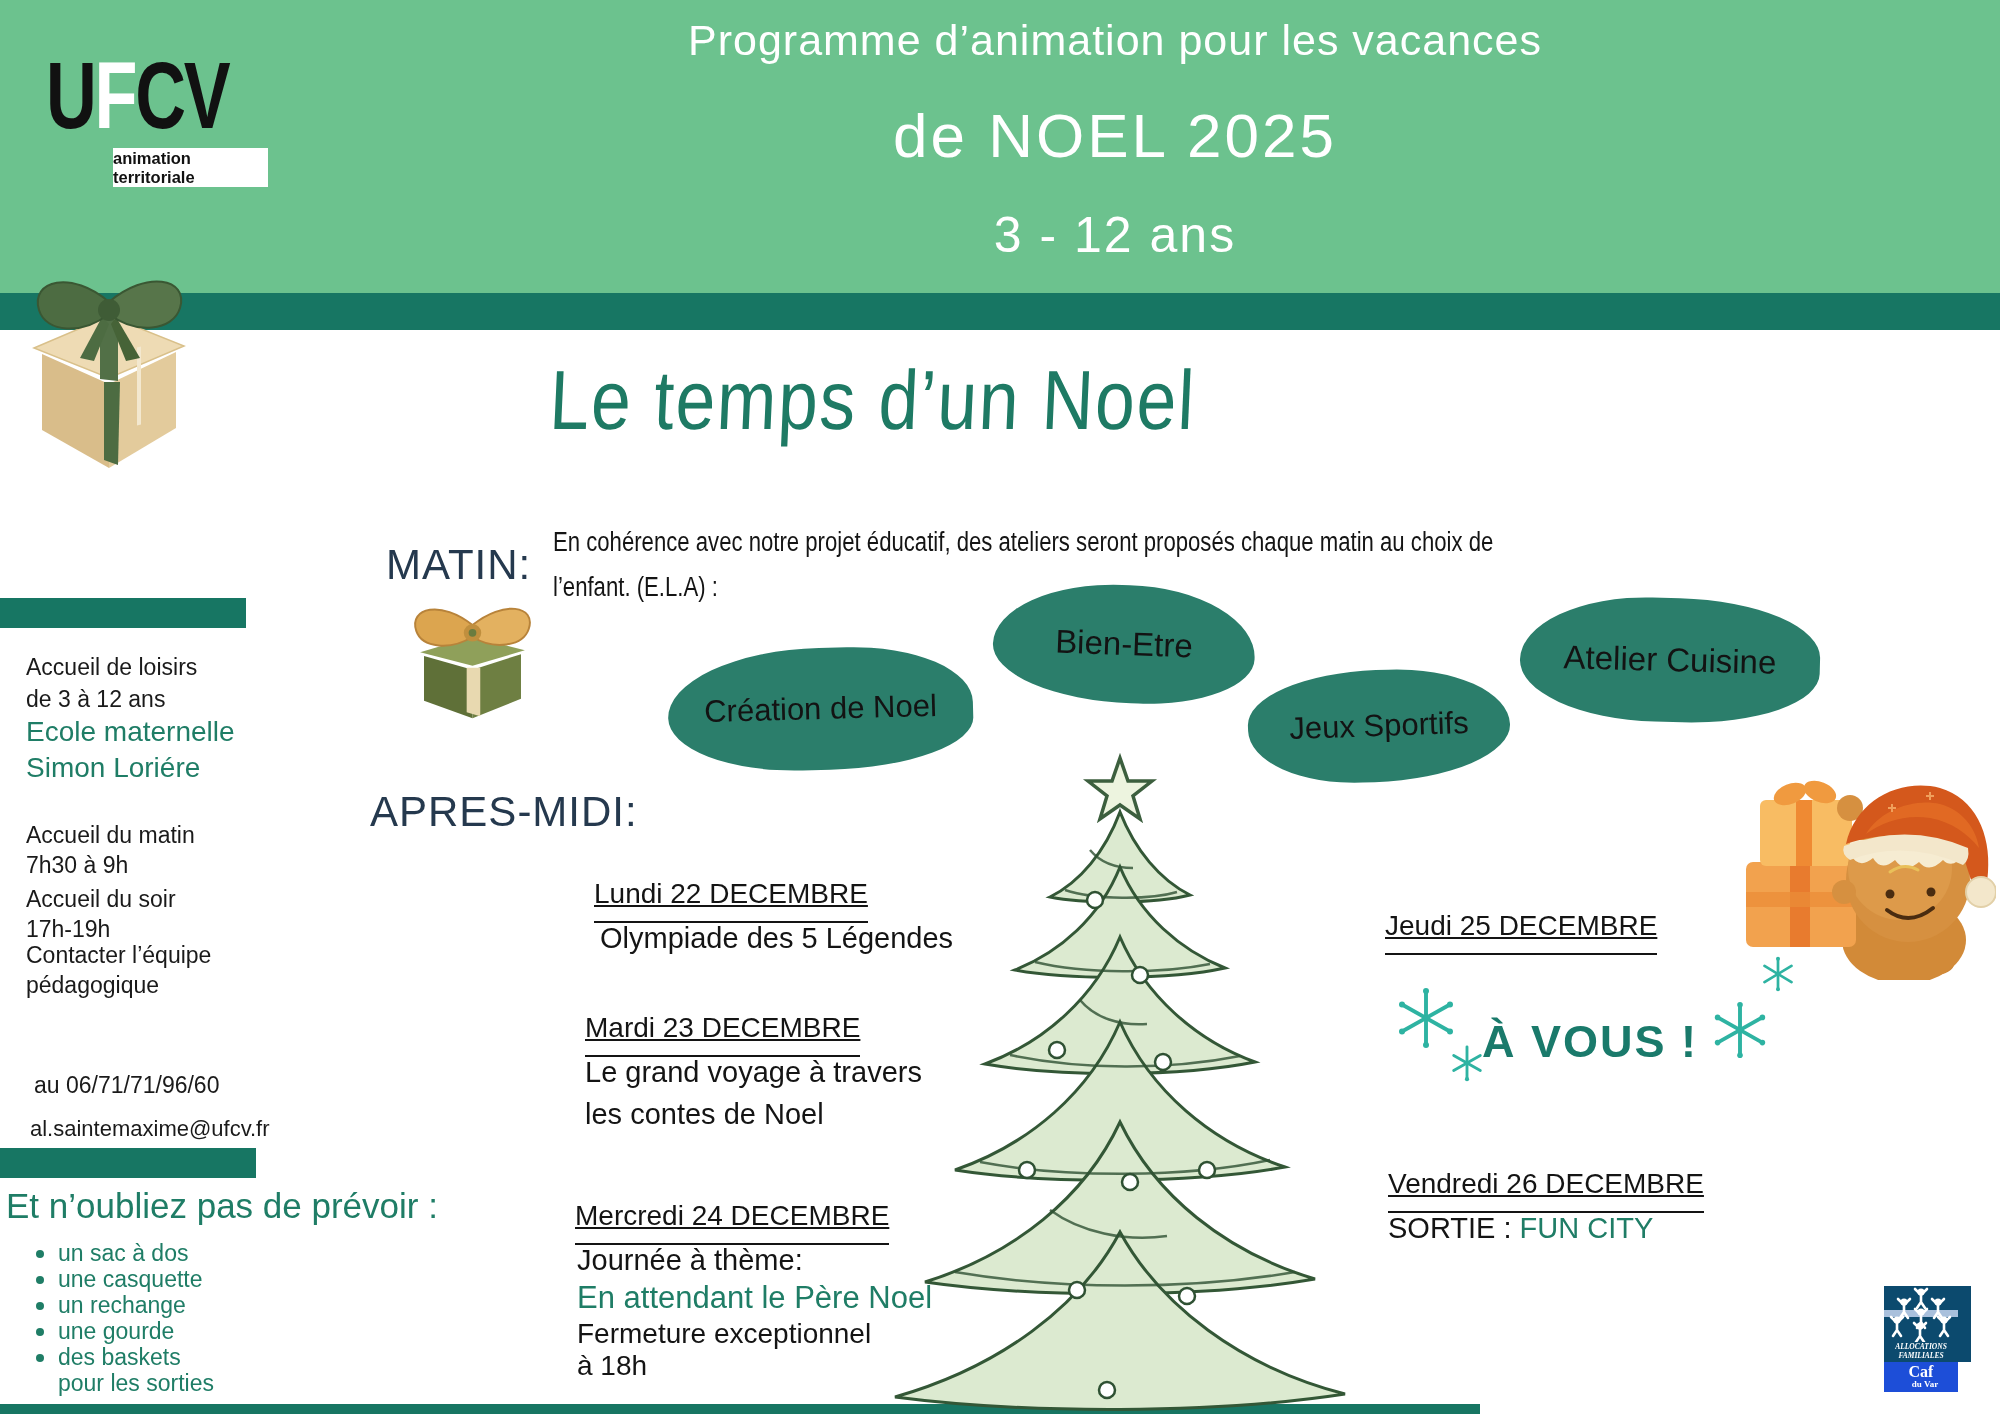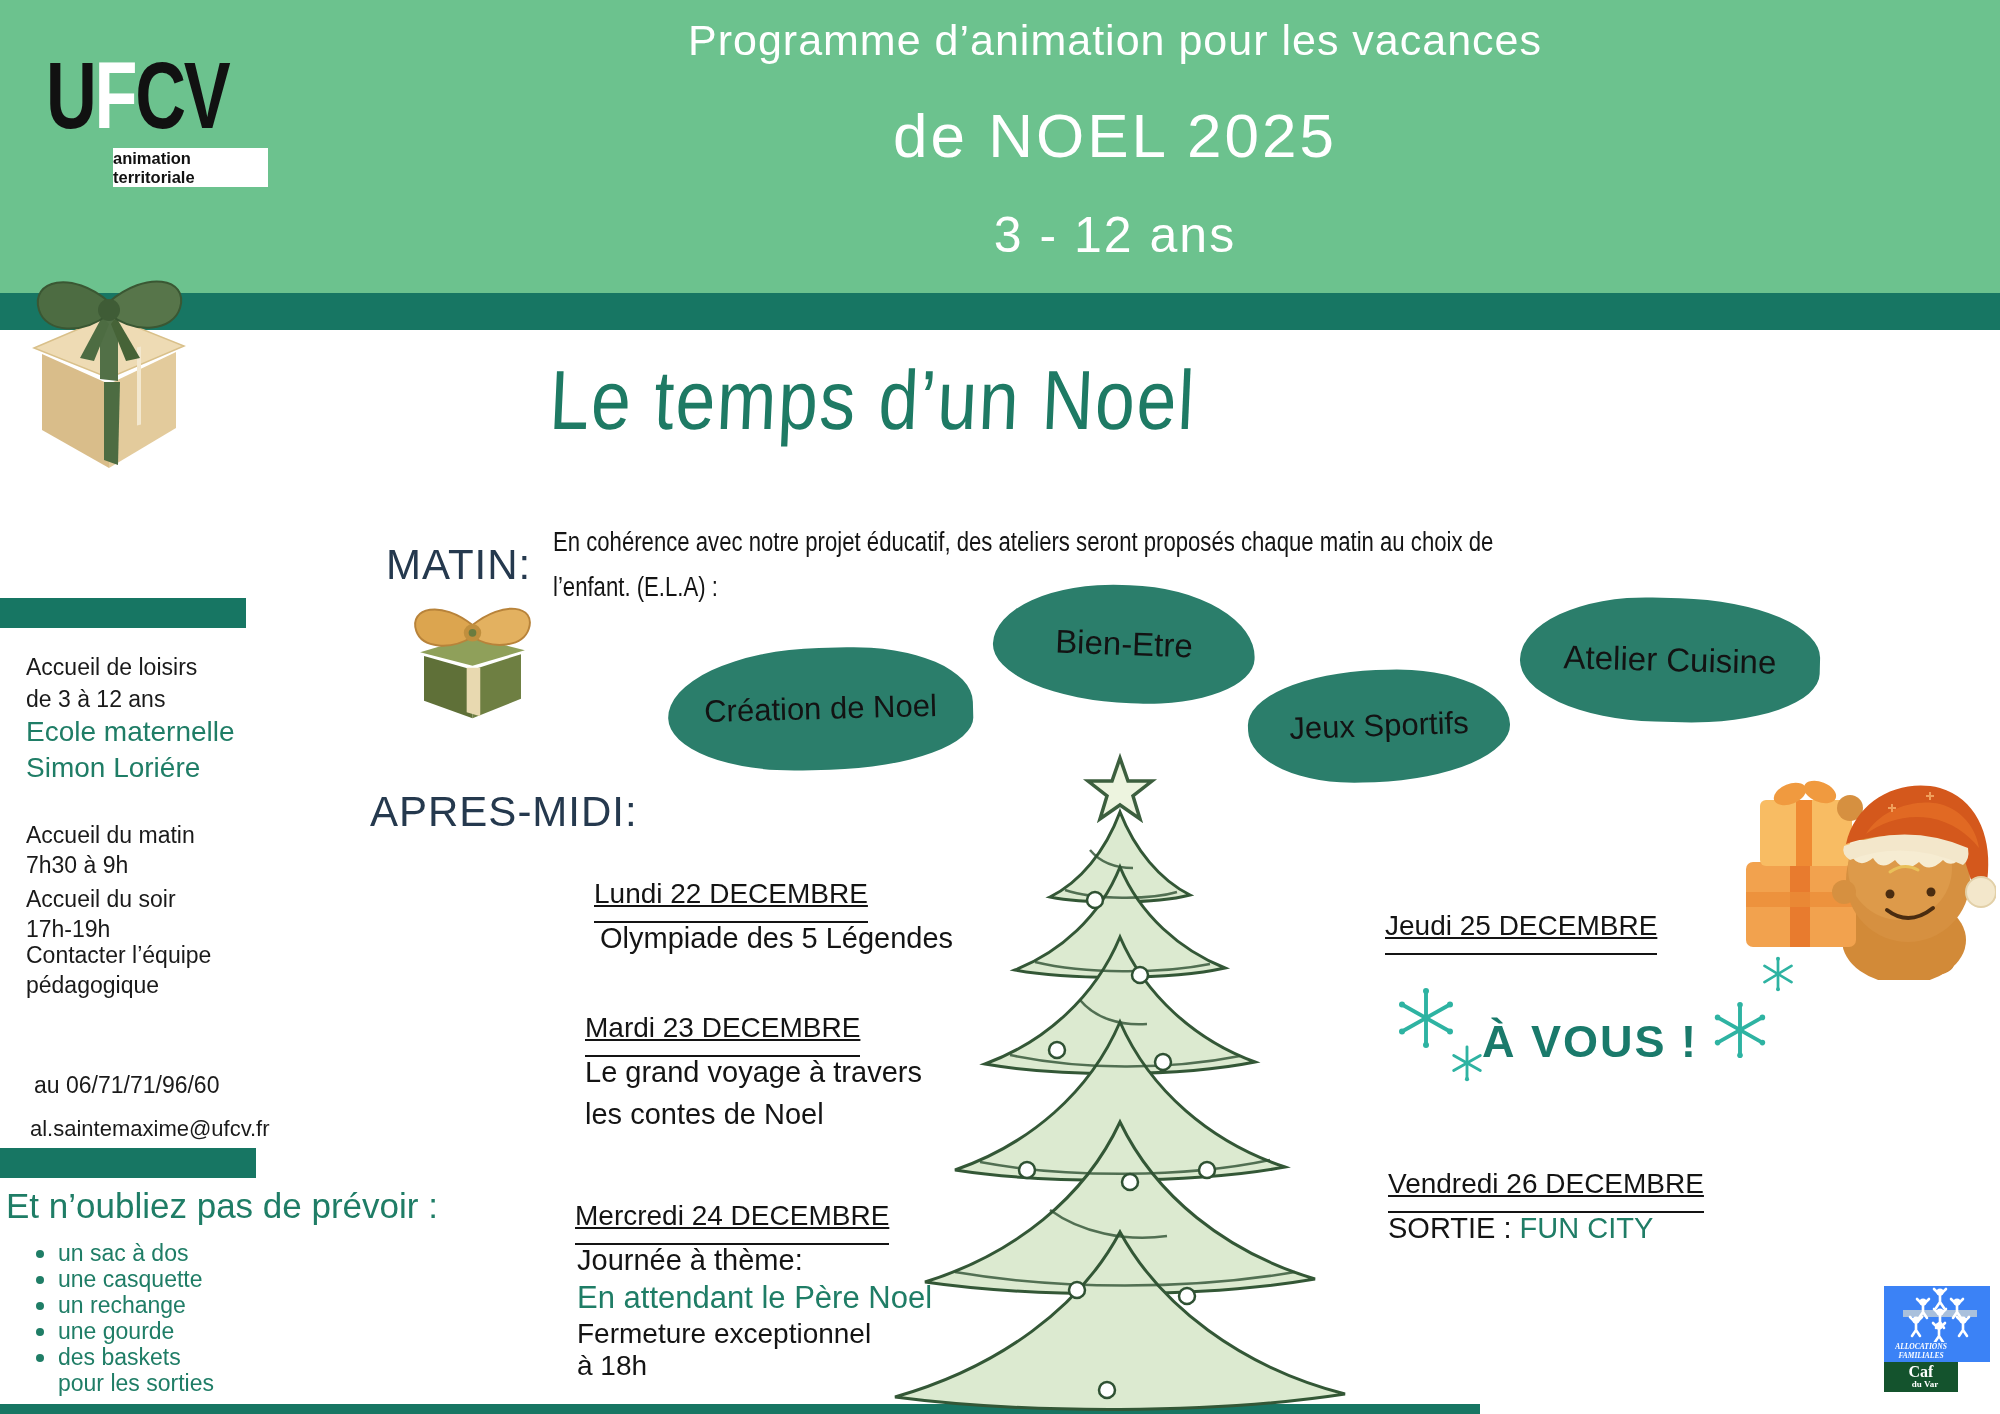--- a/index.html
+++ b/index.html
@@ -36,22 +36,22 @@
   .blob{background:#2b7e6b;display:flex;align-items:center;justify-content:center;
         color:#131313;text-align:center;}
   .day{font-size:28px;color:#141414;}
   .day span{border-bottom:2.5px solid #141414;padding-bottom:12px;text-decoration:underline;}
   .sched-line{font-size:29px;color:#141414;}
   .sched-teal{color:#1f7d66;}
   .greet{font-weight:800;font-size:45px;color:#1a7a6b;white-space:nowrap;}
 
   
   .caf{left:1884px;top:1286px;width:74px;height:106px;font-family:"Liberation Serif",serif;}
-  .caf-blue{position:absolute;left:0;top:0;width:87px;height:76px;background:#3b82f6;padding-left:19px;}
-  .caf-teal{position:absolute;left:0;top:76px;width:74px;height:30px;background:#14532d;
+  .caf-blue{position:absolute;left:0;top:0;width:87px;height:76px;background:#0c4a6e;}
+  .caf-teal{position:absolute;left:0;top:76px;width:74px;height:30px;background:#1d4ed8;
             color:#fff;text-align:center;line-height:1;}
   .caf-alloc{position:absolute;left:0;top:56px;width:74px;text-align:center;color:#fff;
              font-style:italic;font-size:7.5px;font-weight:700;line-height:1.2;}
   .caf-name{font-size:16px;font-weight:700;margin-top:2px;}
   .caf-region{font-size:9px;font-weight:700;padding-left:8px;}
 
   .bottom-bar{left:0;top:1404px;width:1480px;height:10px;background:#177663;}
 </style>
 </head>
 <body>

